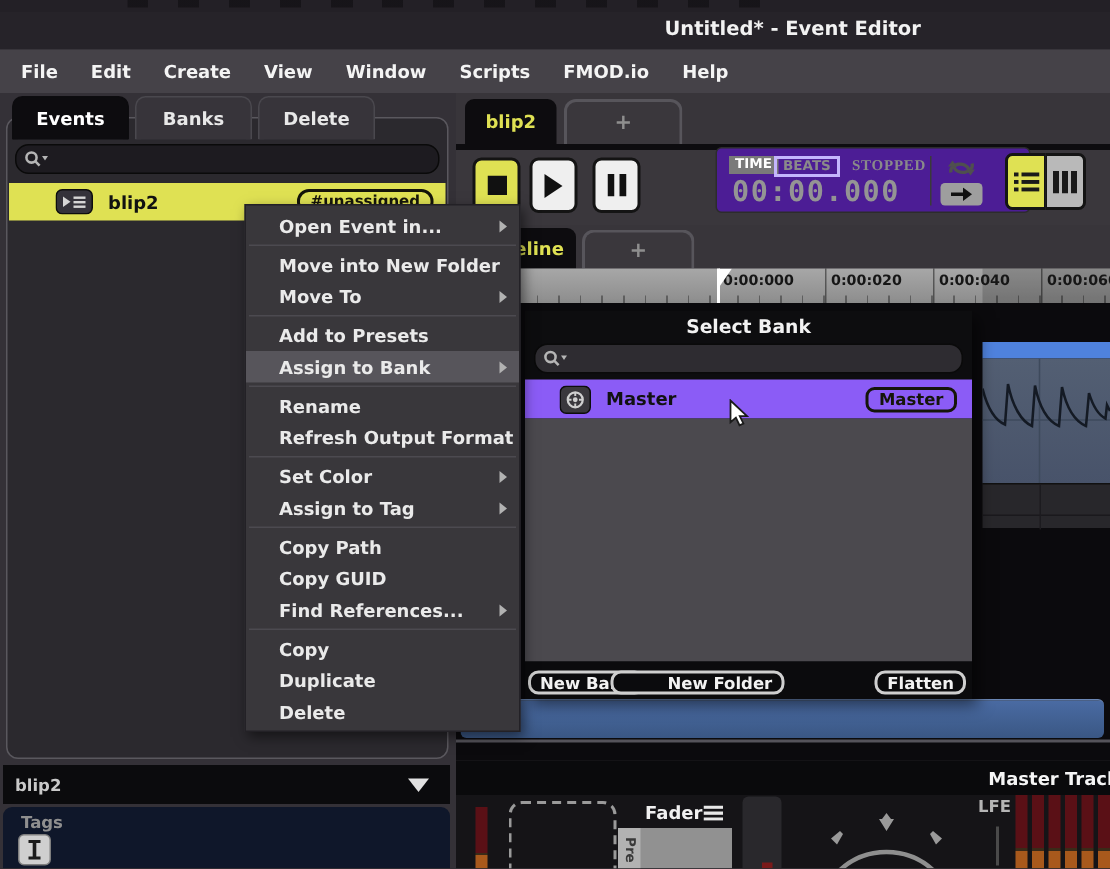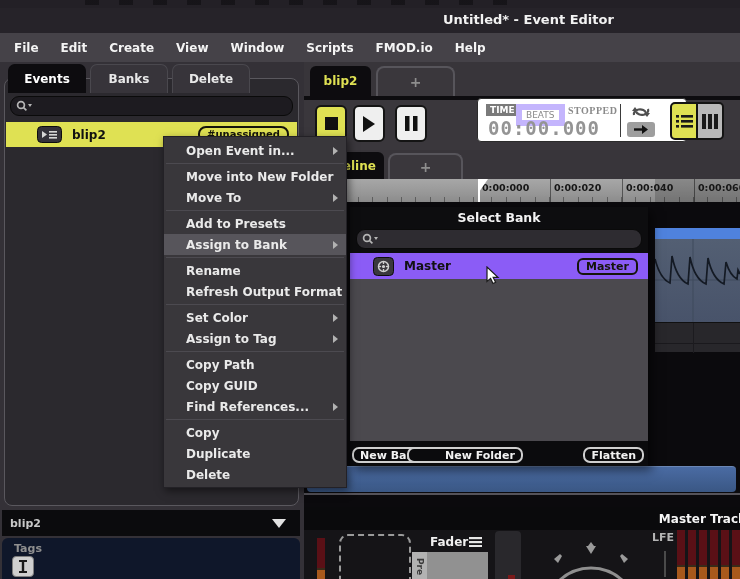--- a/index.html
+++ b/index.html
@@ -35,23 +35,23 @@
   
   .tabstrip1{left:304px;top:62px;width:436px;height:34px;background:#38353a;}
   .etab{position:absolute;display:flex;align-items:center;justify-content:center;font-size:12px;font-weight:bold;}
   .etab.active{background:#0d0c0f;color:#dfe153;border-radius:6px 6px 0 0;}
   .etab.plus{background:#3a373c;color:#8e8e8e;border:2px solid #57555b;border-bottom:none;border-radius:8px 8px 0 0;font-size:14px;}
   .blackline1{left:304px;top:96px;width:436px;height:4px;background:#0d0c0f;}
   .toolbar{left:304px;top:100px;width:436px;height:50px;background:#3a373c;}
   .tbtn{position:absolute;top:5px;width:32px;height:37px;border:2px solid #141414;border-radius:6px;display:flex;align-items:center;justify-content:center;}
   .tbtn.stop{background:#dfe153;}
   .tbtn.play,.tbtn.pause{background:#efefef;}
-  .display{position:absolute;left:173px;top:-2px;width:210px;height:44px;background:#ffffff;border:1px solid #2c2c2c;border-radius:4px;}
+  .display{position:absolute;left:173px;top:-2px;width:210px;height:44px;background:#4c1d95;border:1px solid #2c2c2c;border-radius:4px;}
   .dt-time{position:absolute;left:8px;top:5px;background:#7a7a7a;color:#fff;font-size:9px;font-weight:bold;padding:1px 4px;}
-  .dt-beats{position:absolute;left:38px;top:5px;border:6px solid #c4b5fd;color:#8a8a8a;font-size:9px;font-weight:normal;padding:0 4px;}
+  .dt-beats{position:absolute;left:38px;top:5px;border:2px solid #c4b5fd;color:#8a8a8a;font-size:9px;font-weight:bold;padding:0 4px;}
   .dt-status{position:absolute;left:90px;top:6px;color:#8a8a8a;font-size:10px;font-weight:bold;letter-spacing:.5px;font-family:Liberation Serif, serif;}
   .dt-digits{position:absolute;left:10px;top:18px;color:#949494;font-size:19px;font-weight:bold;font-family:"DejaVu Sans Mono",monospace;letter-spacing:1px;}
   .dt-div{position:absolute;left:142px;top:5px;width:1px;height:33px;background:#3a3a3a;}
   .advbtn{position:absolute;left:149px;top:23px;width:28px;height:15px;background:#9e9e9e;border-radius:3px;display:flex;align-items:center;justify-content:center;}
   .viewtoggle{position:absolute;left:366px;top:2px;height:38px;display:flex;}
   .vt{width:27px;height:38px;border:2px solid #141414;display:flex;align-items:center;justify-content:center;}
   .vt.list{background:#dfe153;border-radius:5px 0 0 5px;border-right-width:1px;}
   .vt.strips{background:#b9b9b9;border-radius:0 5px 5px 0;border-left-width:1px;}
 
   .tabstrip2{left:304px;top:150px;width:436px;height:29px;background:#38353a;}

